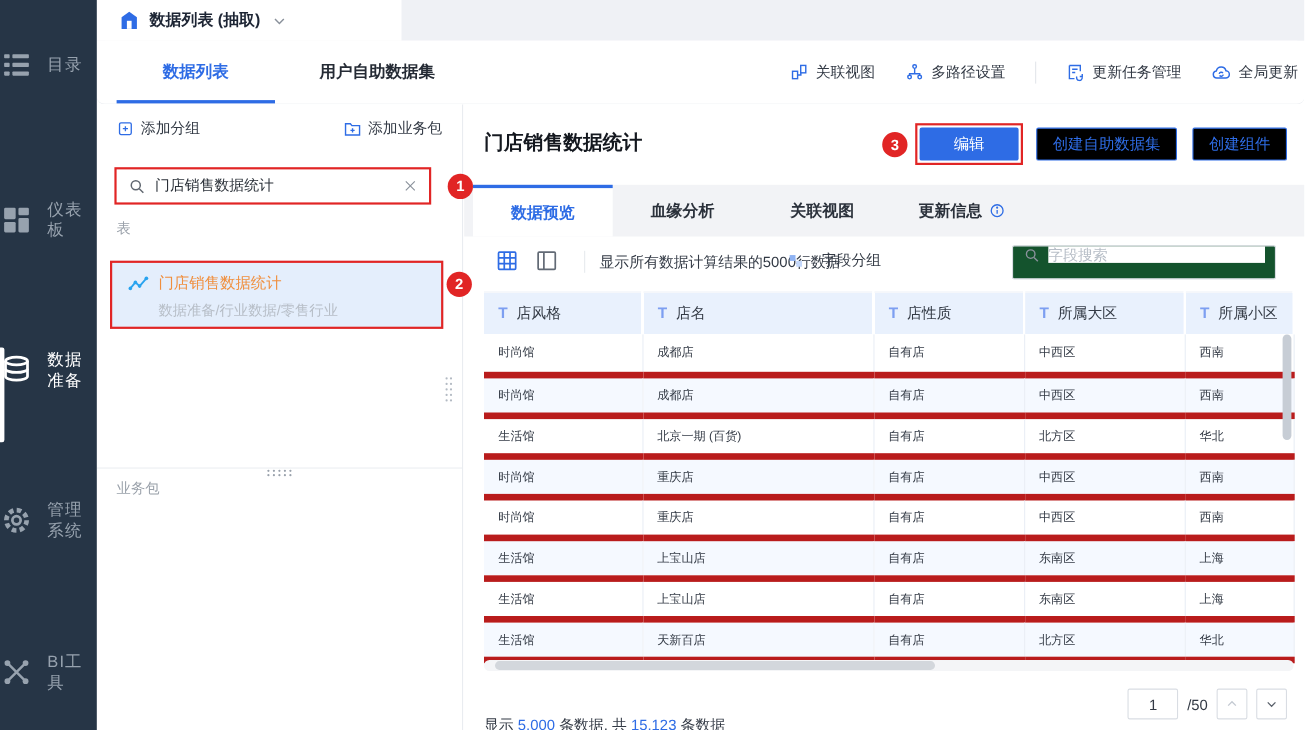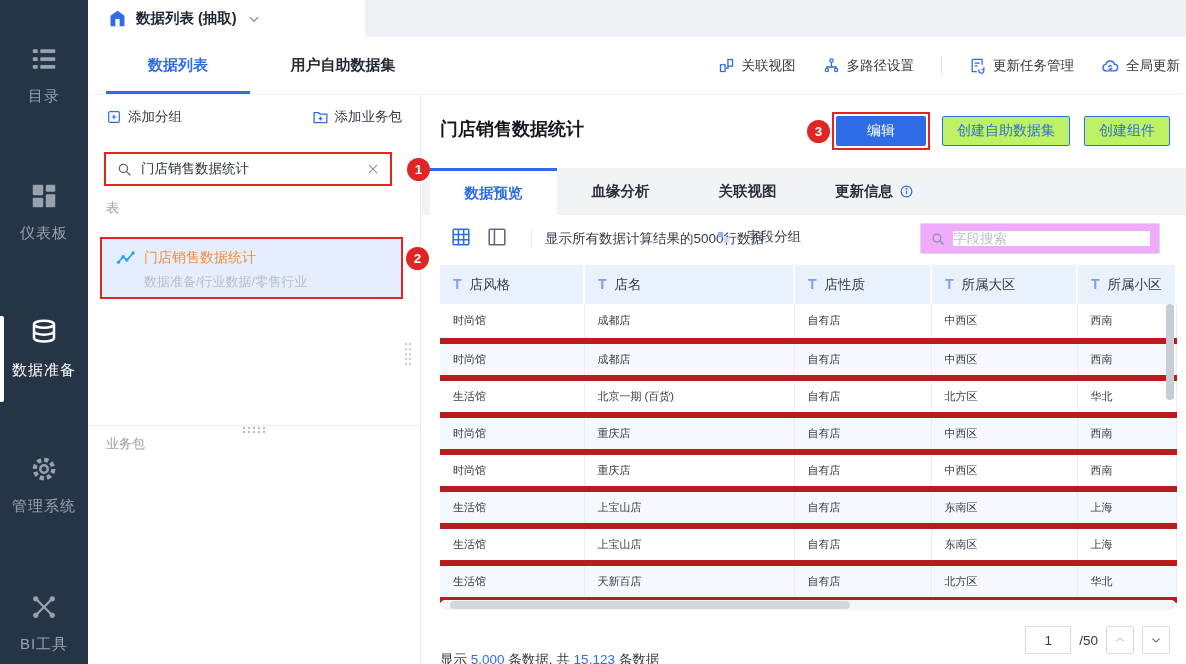--- a/index.html
+++ b/index.html
@@ -3,21 +3,21 @@
 <meta charset="utf-8">
 <style>
   * { margin:0; padding:0; box-sizing:border-box; }
   html,body { width:1186px; height:664px; }
   body { font-family:"Liberation Sans","DejaVu Sans",sans-serif; font-size:13px; color:#333a45; background:#fff; overflow:hidden; }
   #app { position:relative; width:1186px; height:664px; background:#fff; overflow:hidden; }
   svg { display:block; }
 
   
   .sidebar { position:absolute; left:0; top:0; width:88px; height:664px; background:#263546; z-index:5; }
-  .side-item { position:absolute; left:0; width:88px; display:flex; flex-direction:column; align-items:center; gap:13px; color:#97a2ae; cursor:pointer; }
+  .side-item { position:absolute; left:0; width:88px; display:flex; flex-direction:row; align-items:center; gap:13px; color:#97a2ae; cursor:pointer; }
   .side-item .lbl { font-size:15px; letter-spacing:1px; }
   .side-item.active { color:#ffffff; }
   .active-bar { position:absolute; left:0; top:316px; width:4px; height:86px; background:#ffffff; border-radius:0 2px 2px 0; }
 
   
   .topbar { position:absolute; left:88px; top:0; width:1098px; height:37px; background:#eff1f5; }
   .wintab { position:absolute; left:0; top:0; width:277px; height:37px; background:#ffffff; display:flex; align-items:center; padding-left:20px; gap:9px; cursor:pointer; }
   .wintab .t { font-size:14.5px; font-weight:bold; color:#1d2534; }
 
   
@@ -48,41 +48,41 @@
   .lp-divider { position:absolute; left:0; top:330px; width:100%; border-top:1px solid #eceef2; }
   .dots-h { position:absolute; left:50%; top:331px; transform:translateX(-50%); cursor:row-resize; }
   .no-match { position:absolute; left:0; top:452px; width:100%; text-align:center; color:#c3c9d1; font-size:14px; }
   .dots-v { position:absolute; left:403px; top:341px; cursor:col-resize; z-index:6; }
 
   
   .main { position:absolute; left:422px; top:95px; width:764px; height:569px; background:#fff; }
   .main-title { position:absolute; left:18px; top:22px; font-size:18px; font-weight:bold; color:#14181f; }
   .btn-row { position:absolute; right:16px; top:17px; display:flex; align-items:center; }
   .ann-circle { width:23px; height:23px; border-radius:50%; background:#e12525; color:#fff; font-size:13.5px; font-weight:bold; display:flex; align-items:center; justify-content:center; z-index:20; }
-  .red-wrap { border:2px solid #e12525; padding:2px; margin-left:2px; }
+  .red-wrap { border:2px solid #e12525; padding:2px; margin-left:7px; }
   .btn { height:30px; display:inline-flex; align-items:center; justify-content:center; font-size:14px; border-radius:2px; cursor:pointer; }
   .btn.primary { width:90px; background:#2e6ce5; color:#fff; border:none; }
-  .btn.ghost { background:#bef264; color:#2e6ce5; border:1px solid #2e6ce5; padding:0 14px; }
+  .btn.ghost { background:#000000; color:#2e6ce5; border:1px solid #2e6ce5; padding:0 14px; }
   .btn.ghost + .btn.ghost { margin-left:14px; }
   .btn-row .ghost:first-of-type { margin-left:12px; }
 
   .tabstrip { position:absolute; left:0; top:73px; width:764px; height:47px; background:#f2f3f6; display:flex; padding-left:8px; }
   .mtab { width:127px; height:47px; display:flex; align-items:center; justify-content:center; gap:6px; font-size:14.5px; font-weight:bold; color:#2b313b; cursor:pointer; }
   .mtab.active { background:#fff; color:#2e6ce5; border-top:3px solid #2e6ce5;text-align:center; }
   .mtab .ic { color:#2e6ce5; }
 
   .preview-toolbar { position:absolute; left:0; top:127px; width:764px; height:36px; }
   .viewtoggle { position:absolute; left:28px; top:4px; display:flex; gap:14px; }
   .vt { cursor:pointer; }
   .vt.grid { color:#2e6ce5; }
   .vt.board { color:#626a75; }
   .tb-div { position:absolute; left:109px; top:6px; width:1px; height:20px; background:#e7eaee; }
   .info-note { position:absolute; left:123px; top:8px; color:#333a45; font-size:13.5px; white-space:nowrap; }
   .field-group { position:absolute; left:294px; top:6px; display:flex; align-items:center; gap:16px; color:#333a45; font-size:13.5px; cursor:pointer; background:transparent; z-index:2; }
-  .field-search { position:absolute; left:498px; top:1px; width:240px; height:31px; border:1px solid #d9dde3; border-radius:2px; display:flex; align-items:center; padding:0 9px; gap:7px; background:#f0abfc; }
+  .field-search { position:absolute; left:498px; top:1px; width:240px; height:31px; border:1px solid #d9dde3; border-radius:2px; display:flex; align-items:flex-start; padding:0 9px; gap:7px; background:#14532d; }
   .field-search .ic { color:#8a919b; }
   .field-search input { flex:1; border:none; outline:none; font-size:13.5px; font-family:inherit; color:#2a3038; }
   .field-search input::placeholder { color:#b7bec7; }
 
   .grid-wrap { position:absolute; left:18px; top:170px; width:736px; }
   table.data { border-collapse:collapse; table-layout:fixed; width:736px; }
   table.data th { height:38px; background:#e9f1fd; font-weight:normal; text-align:left; padding-left:13px; font-size:13.5px; color:#333a45; border-right:2px solid #ffffff; border-top:1px solid #eef2f8; cursor:pointer; white-space:nowrap; overflow:hidden; }
   table.data td { height:37px; padding-left:13px; font-size:11px; color:#333a45; border-right:1px solid #e9eef6; border-bottom:6px solid #b91c1c; white-space:nowrap; overflow:hidden;margin-top:34px; }
   table.data tr:nth-child(even) td { background:#f5f9ff; }
   .ticon { color:#7d9ff1; font-weight:bold; font-size:14px; margin-right:8px; }

